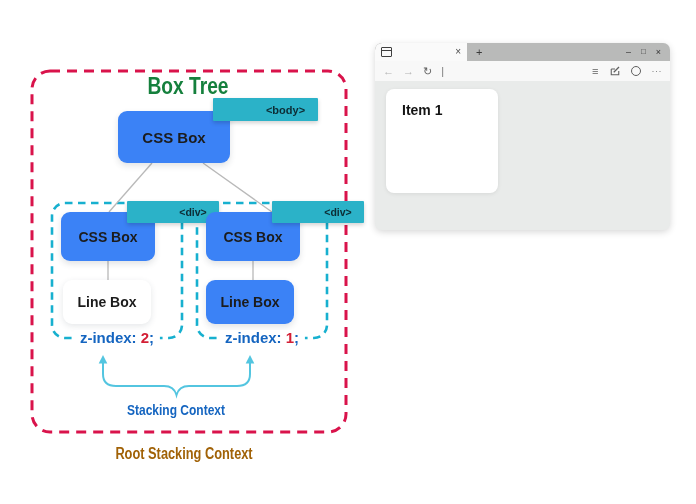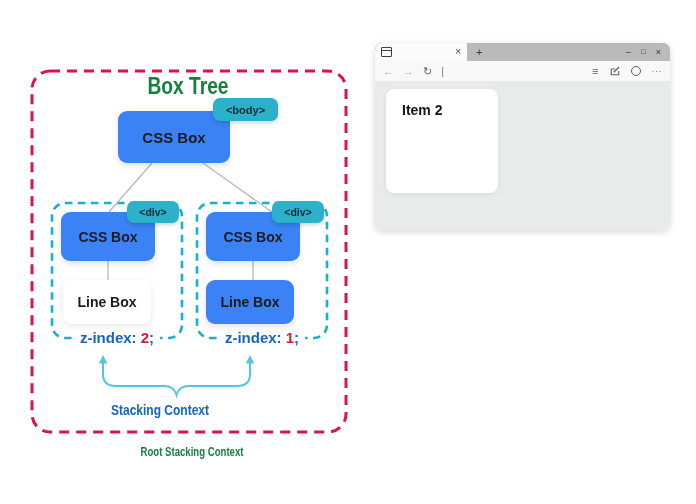--- a/index.html
+++ b/index.html
@@ -7,40 +7,41 @@
     position:relative; width:696px; height:504px; background:#ffffff;
     font-family:"Liberation Sans", sans-serif; overflow:hidden;
   }
   .overlay { position:absolute; left:0; top:0; pointer-events:none; }
 
   
   .cond { display:inline-block; transform:scaleX(.8); transform-origin:center; font-weight:700; white-space:nowrap; }
   .center-anchor { position:absolute; transform:translateX(-50%); text-align:center; }
 
   .diagram-title { left:188px; top:40px; font-size:24px; color:#15803d;margin-top:32px; }
-  .stacking-label { left:160px; top:401px; font-size:15px; color:#1565c0; }
-  .root-label { left:192px; top:445px; font-size:12px; color:#15803d; }
+  .stacking-label { left:176px; top:401px; font-size:15px; color:#1565c0; }
+  .root-label { left:184px; top:445px; font-size:16px; color:#a16207; }
 
   .box {
     position:absolute; background:#3b82f6; border-radius:9px;
     box-shadow:0 3px 6px rgba(40,60,70,.14);
     display:flex; align-items:center; justify-content:center;
     color:#1c1c1c; font-weight:700;
   }
   .box.white { background:#ffffff; box-shadow:0 2px 6px rgba(40,60,70,.12); }
   .root-css { left:118px; top:111px; width:112px; height:52px; font-size:15px; }
   .l-css  { left:61px;  top:212px; width:94px; height:49px; font-size:14px; }
   .l-line { left:63px;  top:280px; width:88px; height:44px; font-size:14px; }
   .r-css  { left:206px; top:212px; width:94px; height:49px; font-size:14px; }
   .r-line { left:206px; top:280px; width:88px; height:44px; font-size:14px; }
 
   .tag {
-    position:absolute; background:#2bb2c8; border-radius:7px; color:#0d2c34;
+    position:absolute; background:#2bb2c8; border-radius:1px; color:#0d2c34;
     font-weight:700; display:flex; align-items:center; justify-content:center;
     box-shadow:0 2px 4px rgba(0,0,0,.18);
+    padding-left:40px;
   }
   .tag-body { left:213px; top:98px;  width:65px; height:23px; font-size:11px; }
   .tag-ldiv { left:127px; top:201px; width:52px; height:22px; font-size:10.5px; }
   .tag-rdiv { left:272px; top:201px; width:52px; height:22px; font-size:10.5px; }
 
   .zlabel {
     position:absolute; transform:translateX(-50%); background:#fff; padding:0 6px;
     font-size:15px; font-weight:700; color:#1565c0; white-space:nowrap; line-height:15px;
   }
   .zlabel .num { color:#d31f35; }
@@ -169,18 +170,18 @@
           <path d="M1.5 3.5 H6" fill="none" stroke="#5f5f5f" stroke-width="1.3"></path>
           <path d="M4.5 7.5 L10.8 1.2" fill="none" stroke="#5f5f5f" stroke-width="1.5"></path>
         </svg>
         <span class="circle-icon"></span>
         <span class="overflow">···</span>
       </div>
     </div>
 
     <div class="content">
       <div class="item-card">
-        <div class="item-label">Item 2</div>
+        <div class="item-label">Item 1</div>
       </div>
     </div>
 
   </div>
 </div>
 
 </body></html>

